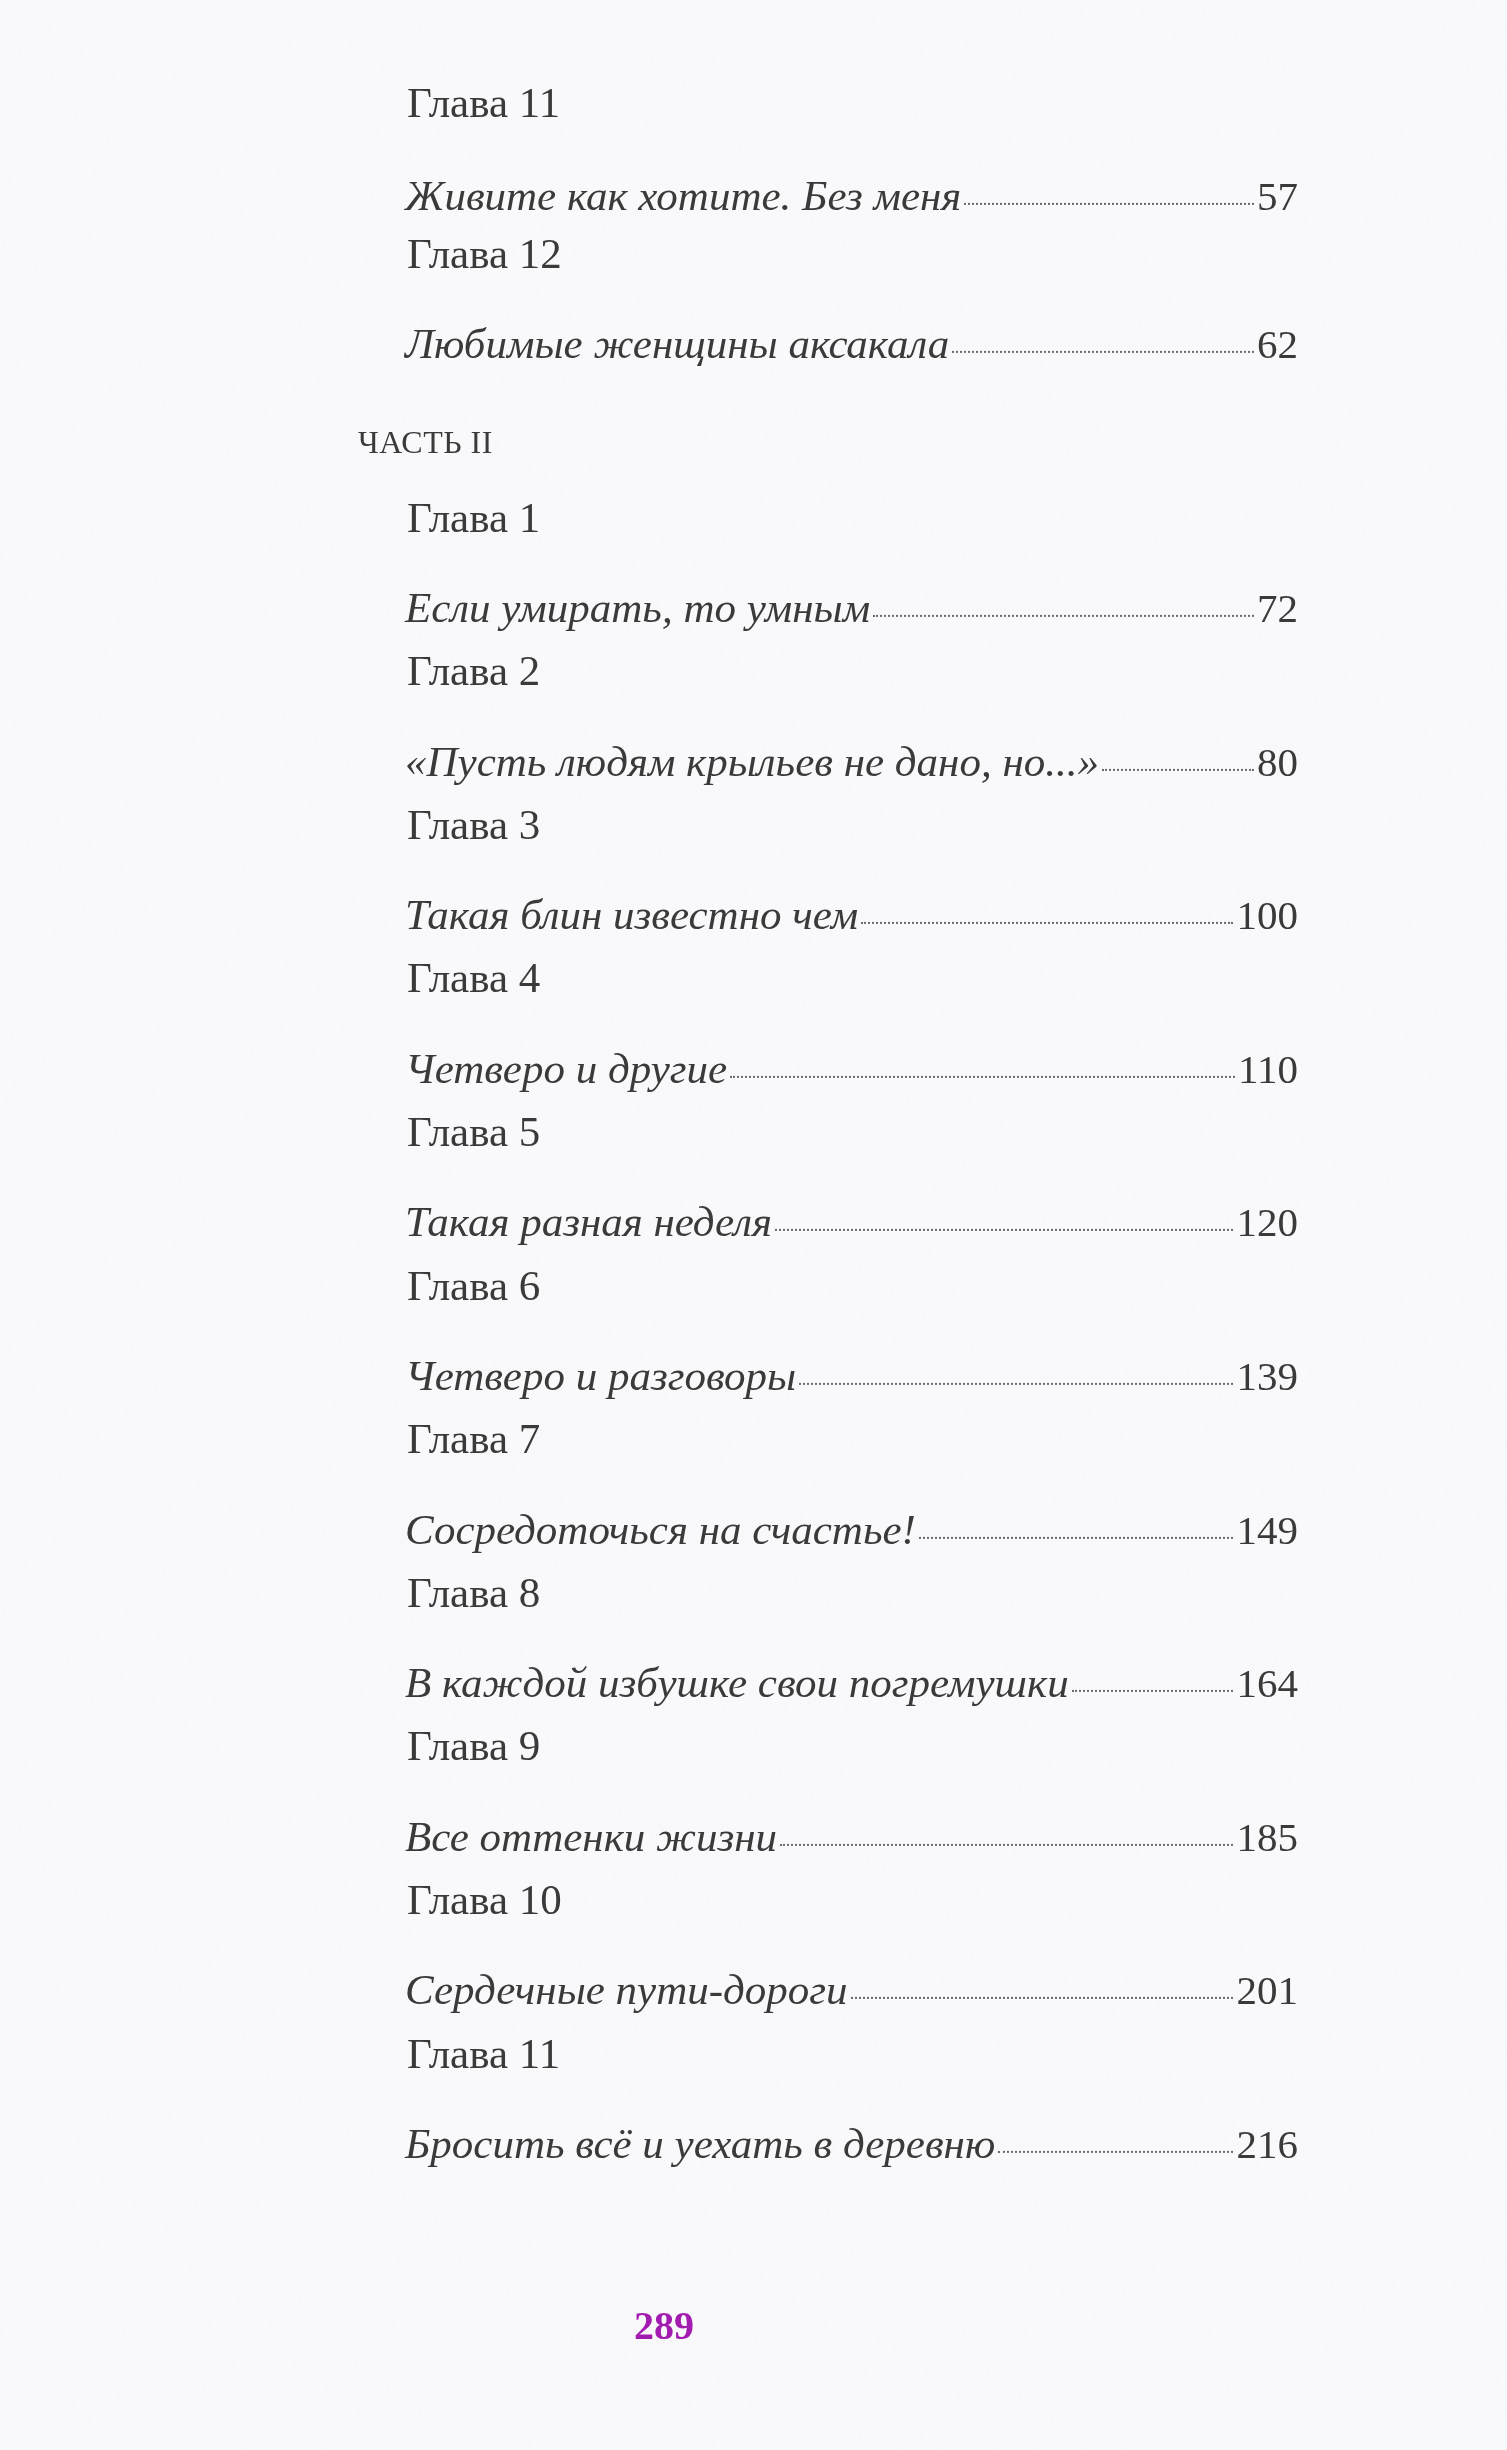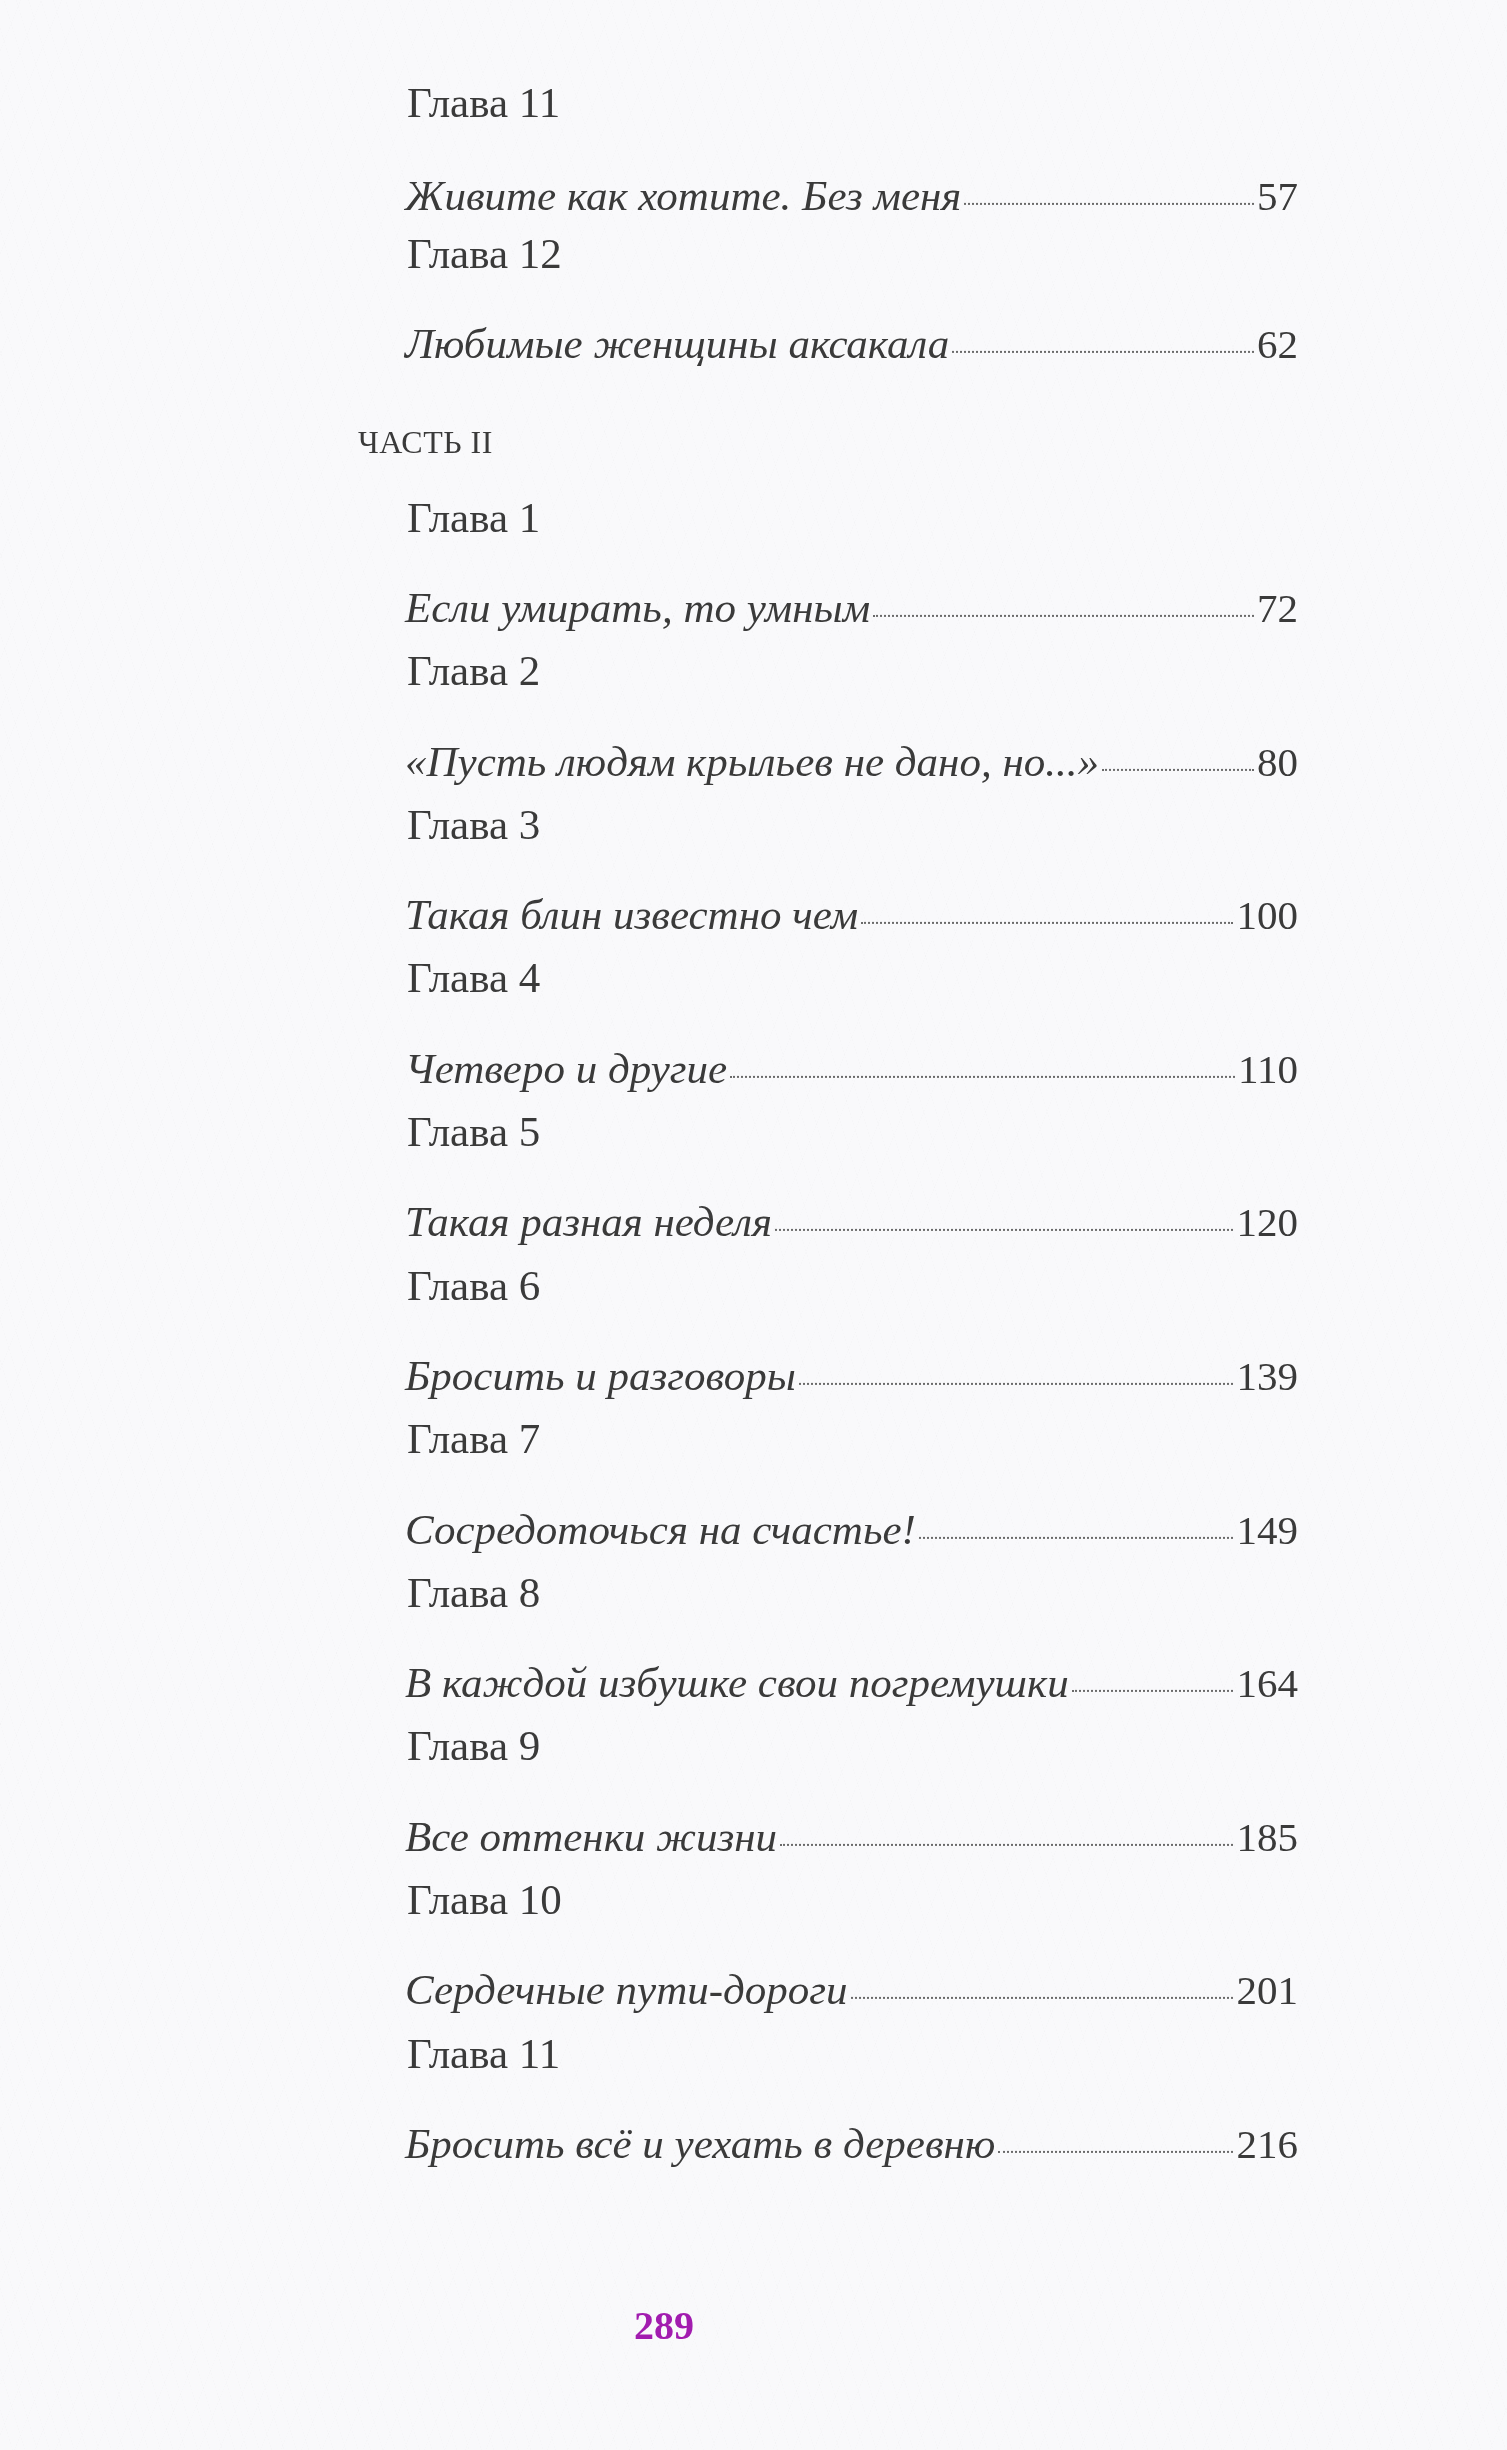--- a/index.html
+++ b/index.html
@@ -123,21 +123,21 @@
 
   <div class="row chapter-label" style="top:1106px">Глава 5</div>
   <div class="row entry" style="top:1185px">
     <span class="entry-title">Такая разная неделя</span>
     <span class="leader"></span>
     <span class="entry-page">120</span>
   </div>
 
   <div class="row chapter-label" style="top:1260px">Глава 6</div>
   <div class="row entry" style="top:1339px">
-    <span class="entry-title">Бросить и разговоры</span>
+    <span class="entry-title">Четверо и разговоры</span>
     <span class="leader"></span>
     <span class="entry-page">139</span>
   </div>
 
   <div class="row chapter-label" style="top:1413px">Глава 7</div>
   <div class="row entry" style="top:1493px">
     <span class="entry-title">Сосредоточься на счастье!</span>
     <span class="leader"></span>
     <span class="entry-page">149</span>
   </div>

